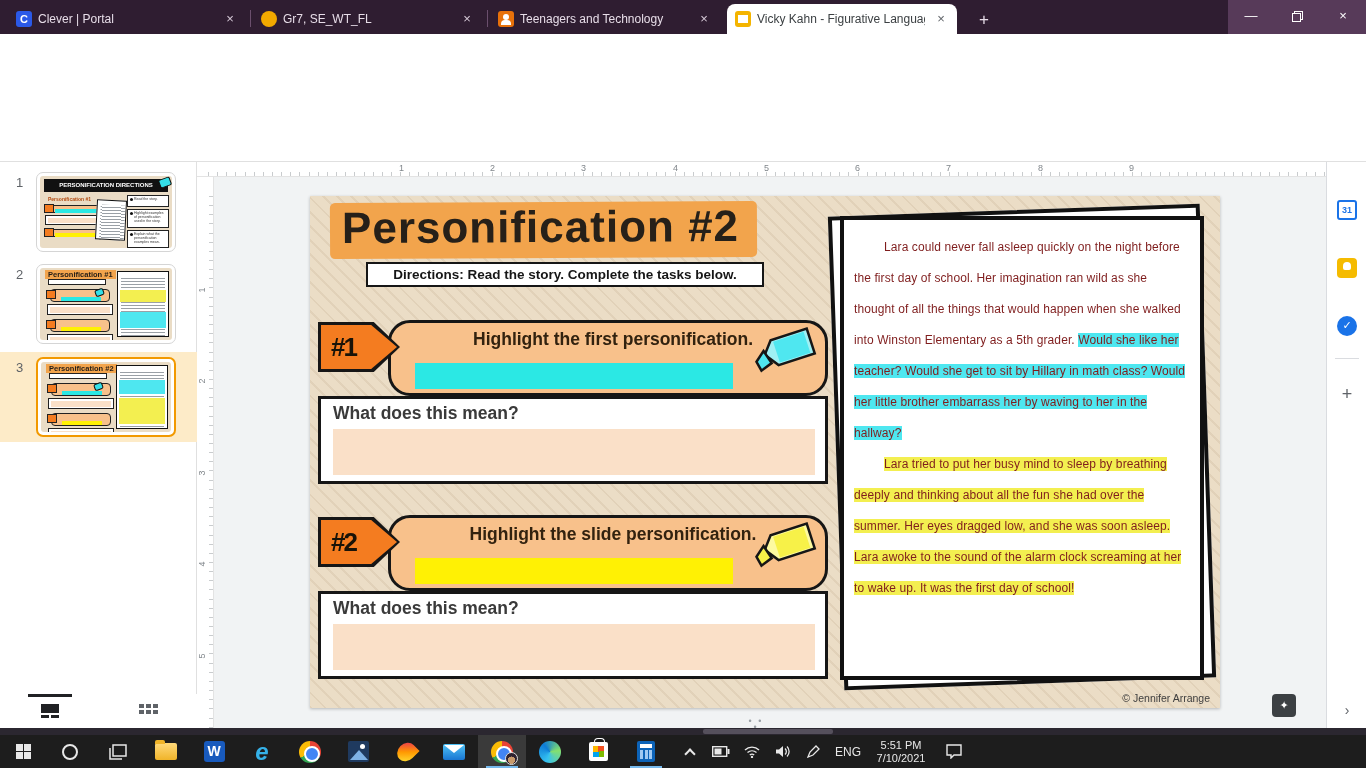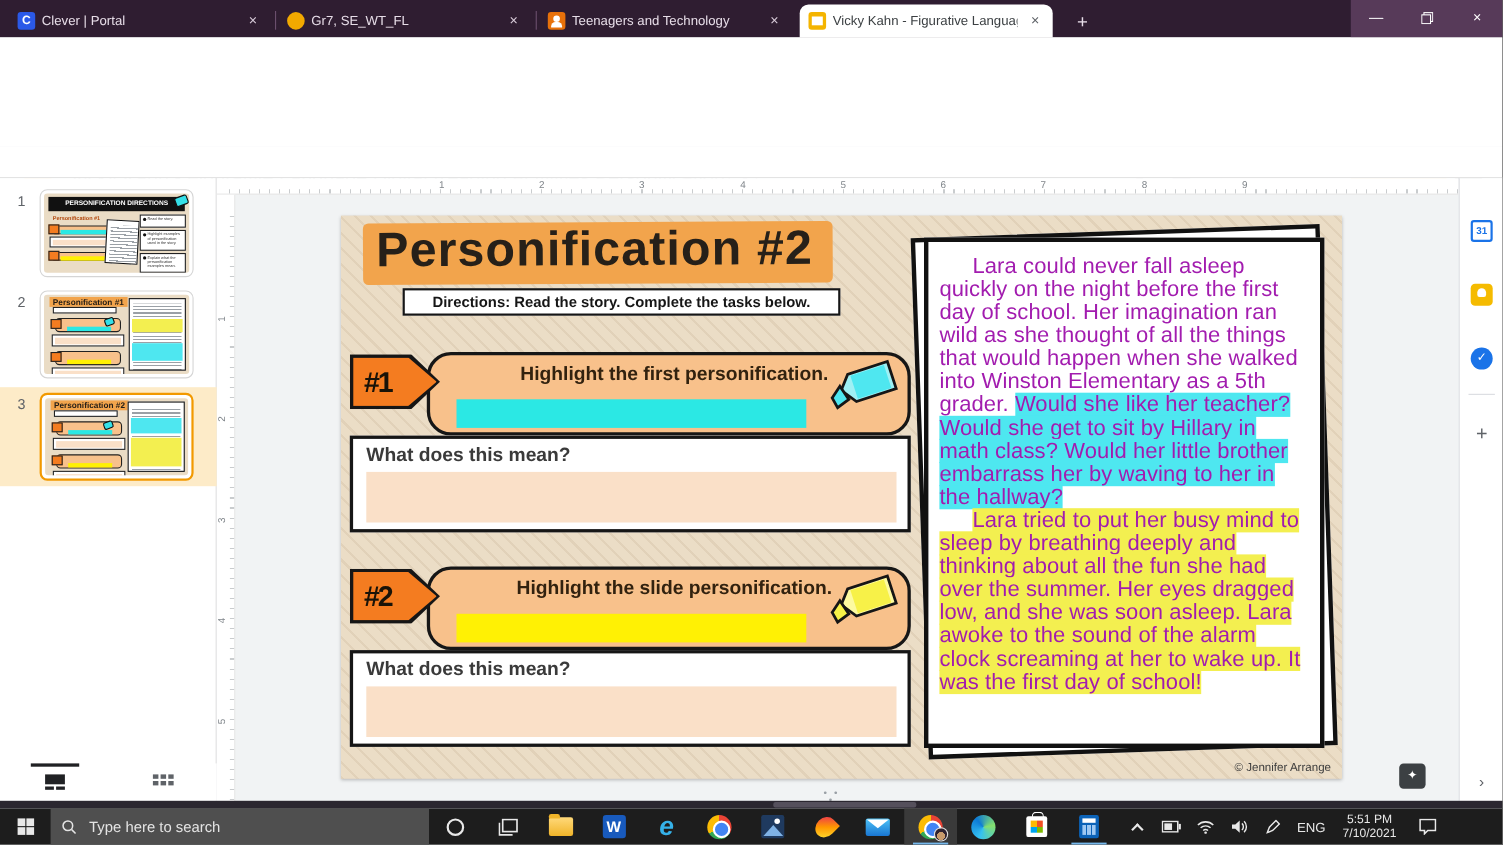--- a/index.html
+++ b/index.html
@@ -112,21 +112,21 @@
   .taginner{position:absolute;left:3px;top:3px;width:76px;height:44px;background:#F47C20;clip-path:polygon(0 0,66% 0,100% 50%,66% 100%,0 100%);color:#191308;font-size:26px;font-weight:800;line-height:44px;text-align:left;padding-left:10px;letter-spacing:-2px;}
   .qbox{left:8px;width:510px;height:88px;background:#fff;border:3px solid #161616;}
   .qlabel{position:absolute;left:12px;top:4px;font-size:17.5px;font-weight:800;color:#3a3a3a;}
   .qans{position:absolute;left:12px;top:30px;right:10px;height:46px;background:#FAE0C8;}
   .marker{width:80px;height:62px;}
 
   
   .paperwrap{left:520px;top:12px;width:380px;height:484px;}
   .paper-back{position:absolute;left:6px;top:2px;right:2px;bottom:8px;background:#fff;border:4px solid #111;transform:rotate(-2deg);}
   .paper-front{position:absolute;left:10px;top:8px;right:6px;bottom:12px;background:#fff;border:4px solid #111;padding:12px 10px 0 10px;}
-  .story{font-size:20px;line-height:21px;color:#a21caf;letter-spacing:.1px;}
+  .story{font-size:12px;line-height:31px;color:#7f1d1d;letter-spacing:.1px;}
   .story p{margin:0;text-indent:30px;}
   .hl-cyan{background:#4EE7F0;}
   .hl-yellow{background:#F3EF50;}
   .credit{right:10px;bottom:4px;font-size:10.5px;color:#3e3e3e;}
 
   
   .sidepanel{left:1326px;top:162px;width:40px;height:566px;background:#fff;border-left:1px solid #DADCE0;}
   .sp{position:absolute;left:10px;width:20px;height:20px;}
   .sp-cal{background:#fff;border:2px solid #1A73E8;border-radius:3px;color:#1A73E8;font-size:9px;font-weight:bold;text-align:center;line-height:16px;}
   .sp-keep{background:#F5BB00;border-radius:4px;}
@@ -611,27 +611,20 @@
 
   <div class="abs taskbar">
     <div class="startbtn">
         <span class="winlogo">
           <i></i>
           <i></i>
           <i></i>
           <i></i>
         </span>
       </div>
-    <div class="searchbox">
-      <svg width="14" height="14" viewBox="0 0 16 16">
-          <circle cx="6.5" cy="6.5" r="5" fill="none" stroke="#E4E4E4" stroke-width="1.6"></circle>
-          <line x1="10.5" y1="10.5" x2="14.5" y2="14.5" stroke="#E4E4E4" stroke-width="1.6"></line>
-        </svg>
-      <input type="text" placeholder="Type here to search" style="">
-    </div>
     <div class="tbicon">
         <span style="width:16px;height:16px;border:2px solid #E8E8E8;border-radius:50%;"></span>
       </div>
     <div class="tbicon">
       <svg width="18" height="16" viewBox="0 0 18 16">
           <rect x="4" y="1" width="13" height="11" fill="none" stroke="#E8E8E8" stroke-width="1.5"></rect>
           <path d="M1 4 v11 h12" fill="none" stroke="#E8E8E8" stroke-width="1.5"></path>
         </svg>
     </div>
     <div class="tbicon">

